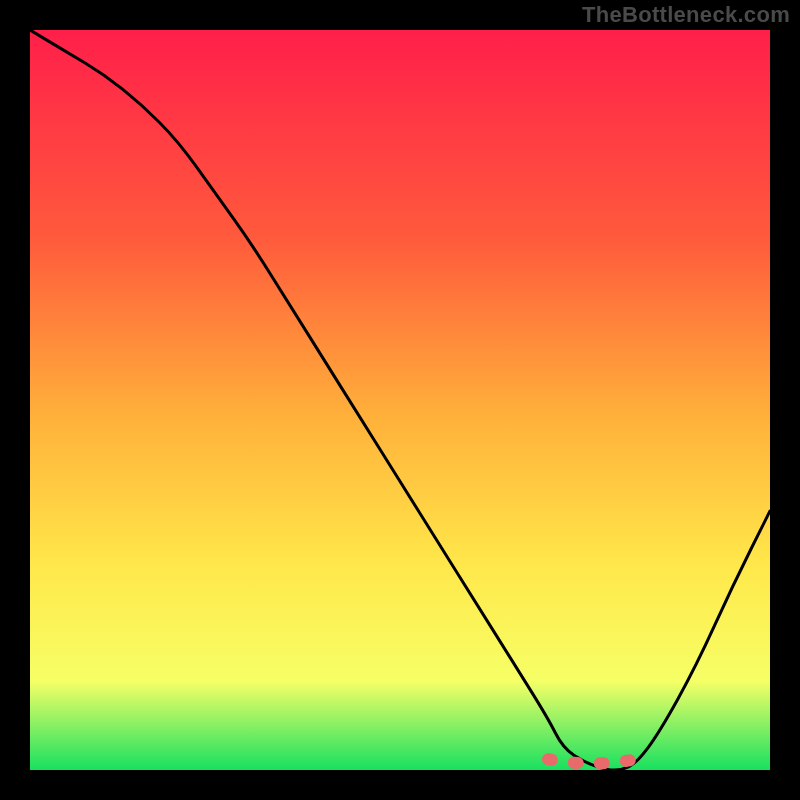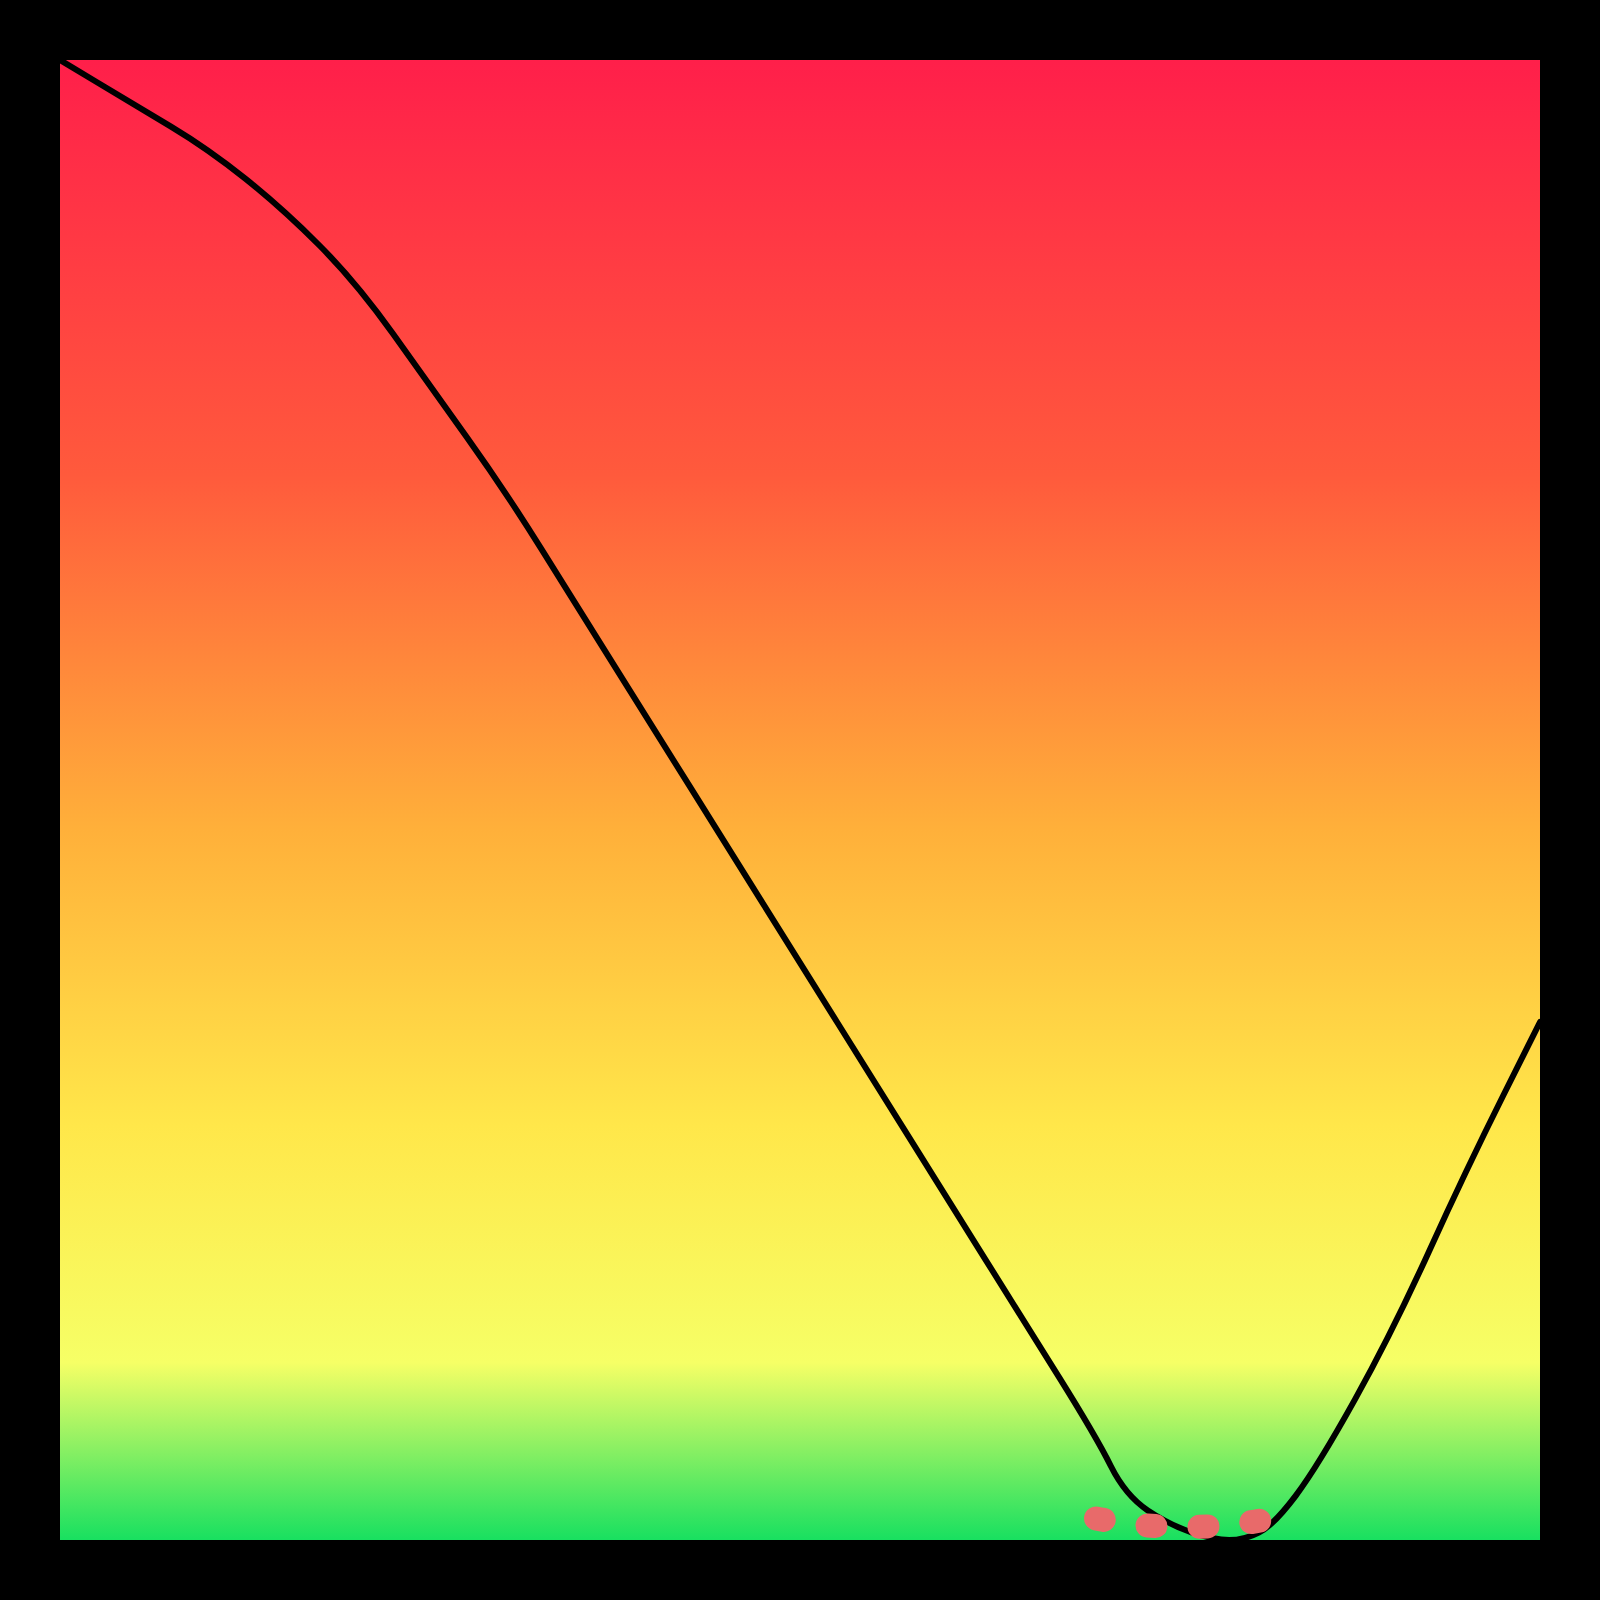--- a/index.html
+++ b/index.html
@@ -33,20 +33,21 @@
     top: 30px;
     width: 740px;
     height: 740px;
     display: block;
   }
 </style>
 </head>
 <body>
 <div class="frame">
 
+  <div class="watermark">TheBottleneck.com</div>
 
   <svg class="chart" viewBox="0 0 740 740">
     <defs>
       <linearGradient id="bg-grad" x1="0" y1="0" x2="0" y2="1">
         <stop id="g0" offset="0%" stop-color="#ff1f4a"></stop>
         <stop id="g1" offset="28%" stop-color="#ff5a3c"></stop>
         <stop id="g2" offset="52%" stop-color="#ffb03a"></stop>
         <stop id="g3" offset="72%" stop-color="#ffe74a"></stop>
         <stop id="g4" offset="88%" stop-color="#f6ff66"></stop>
         <stop id="g5" offset="100%" stop-color="#18e060"></stop>

